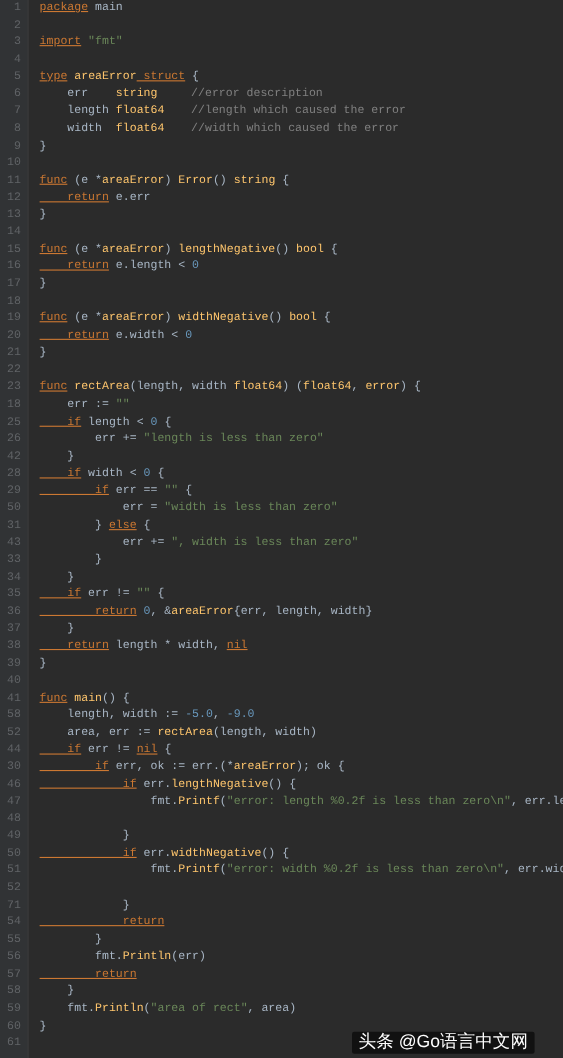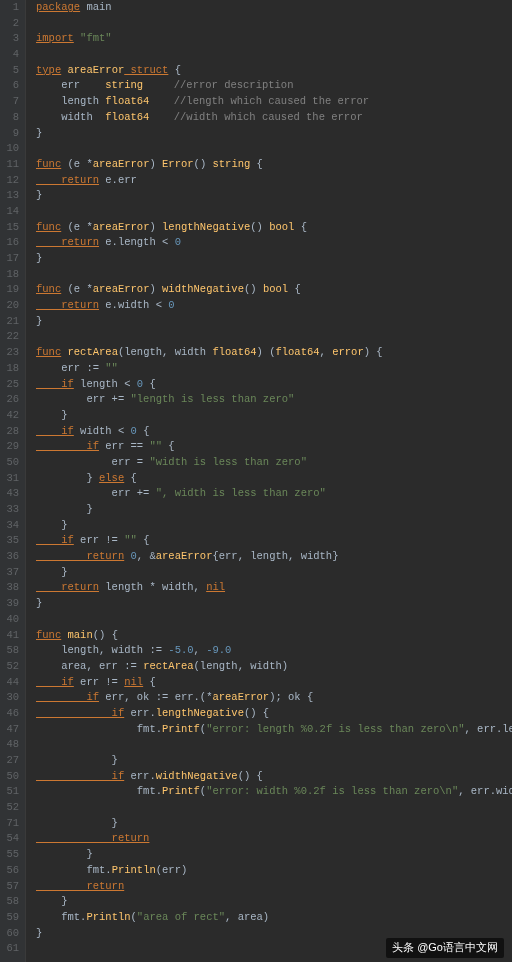--- a/index.html
+++ b/index.html
@@ -34,24 +34,24 @@
 .str { color: #6a8759; }
 .ty { color: #ffc66d; } 
 .com { color: #808080; margin-left: 18px; }
 .fn { color: #ffc66d; }
 .num { color: #6897bb; }
 .id { color: #a9b7c6; }
 .op { color: #a9b7c6; }
 .watermark {
   position: absolute;
   bottom: 4px;
-  right: 8px;
+  right: 26px;
   background: rgba(0,0,0,0.6);
   color: #fff;
-  font-size: 11px;
+  font-size: 16px;
   padding: 2px 6px;
   border-radius: 2px;
   font-family: sans-serif;
 }
 </style>
 </head>
 <body>
 
 <div class="editor">
   <div class="gutter" id="gutter">
@@ -96,21 +96,21 @@
       <div class="ln">39</div>
       <div class="ln">40</div>
       <div class="ln">41</div>
       <div class="ln">58</div>
       <div class="ln">52</div>
       <div class="ln">44</div>
       <div class="ln">30</div>
       <div class="ln">46</div>
       <div class="ln">47</div>
       <div class="ln">48</div>
-      <div class="ln">27</div>
+      <div class="ln">49</div>
       <div class="ln">50</div>
       <div class="ln">51</div>
       <div class="ln">52</div>
       <div class="ln">71</div>
       <div class="ln">54</div>
       <div class="ln">55</div>
       <div class="ln">56</div>
       <div class="ln">57</div>
       <div class="ln">58</div>
       <div class="ln">59</div>

